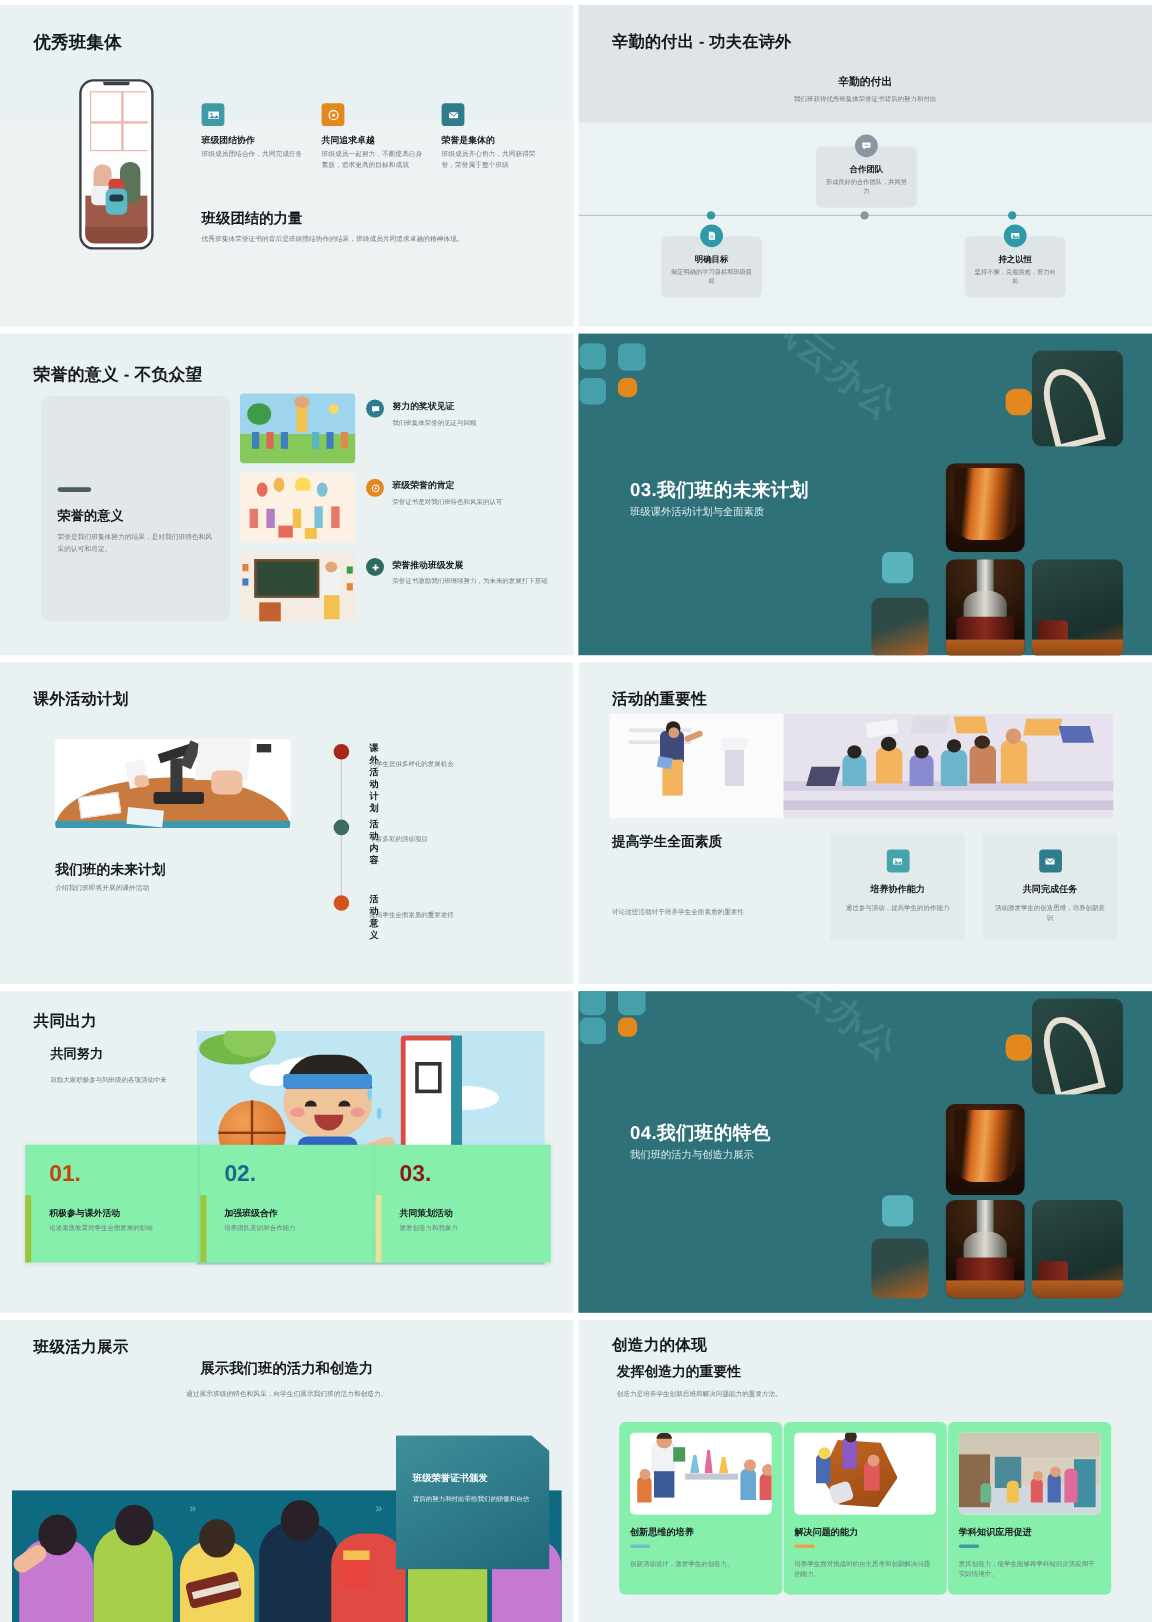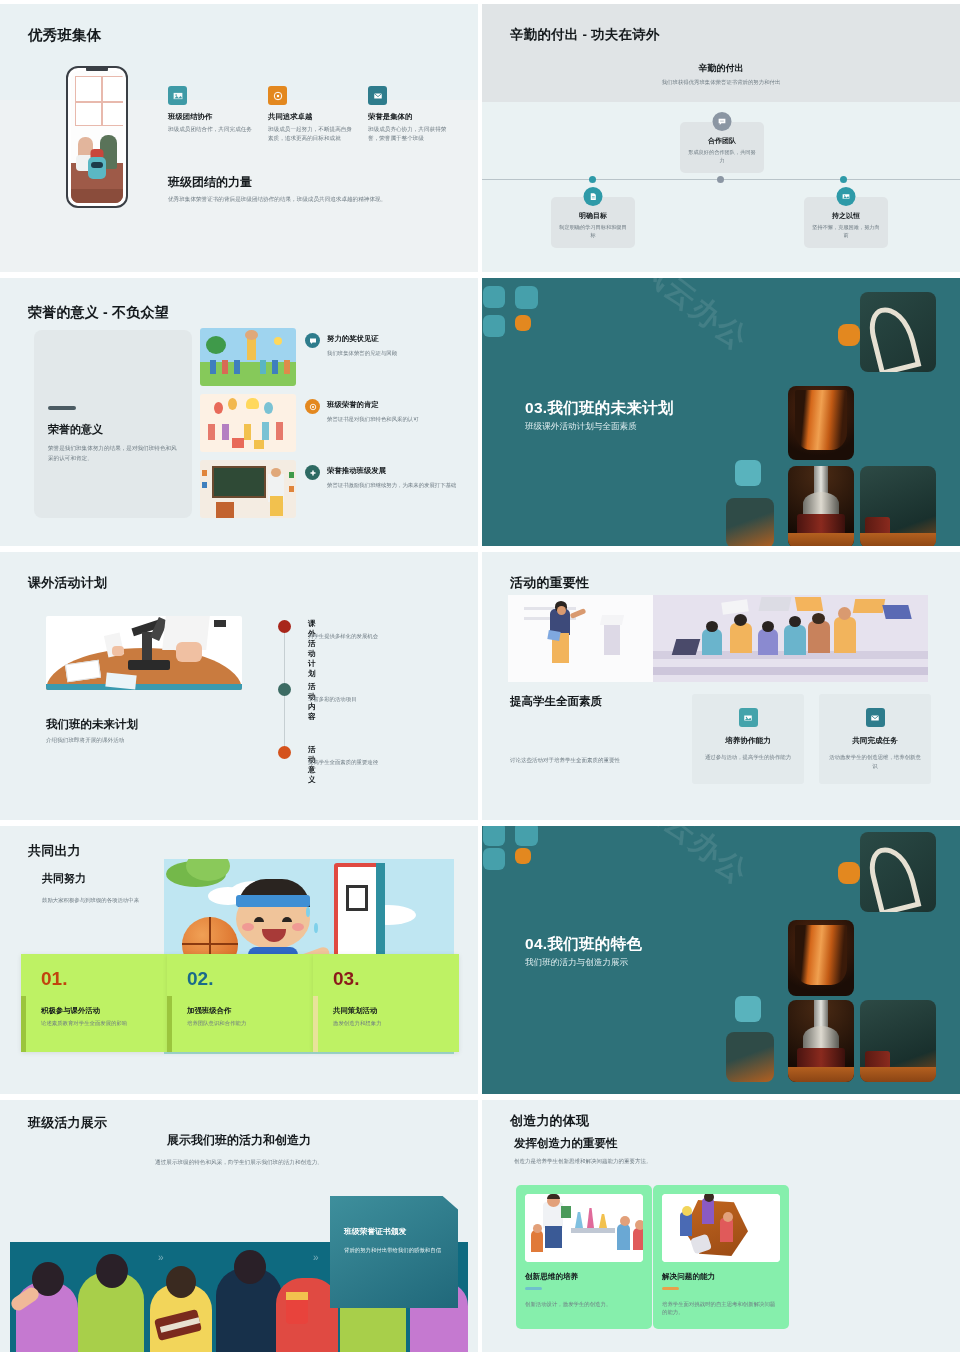--- a/index.html
+++ b/index.html
@@ -167,21 +167,21 @@
   .s6 .card .cd { font-size: 5.4px; color: #6d7a82; line-height: 1.6; padding: 0 10px; }
 
   
   .s7 { background: #eaf1f3; }
   .s7 .t { left: 28px; top: 16px; font-size: 13px; }
   .s7 .h { position: absolute; left: 42px; top: 45px; font-size: 11px; font-weight: bold; color: #14191c; }
   .s7 .d { position: absolute; left: 42px; top: 71px; width: 140px; font-size: 5.4px; color: #6d7a82; }
   .s7 .ball { position: absolute; left: 164px; top: 33px; width: 290px; height: 195px; overflow: hidden; }
   .s7 .nc {
     position: absolute; top: 128px; width: 146px; height: 98px;
-    background: #bef264; box-shadow: 0 1px 5px rgba(0,0,0,.09);
+    background: #86efac; box-shadow: 0 1px 5px rgba(0,0,0,.09);
   }
   .s7 .nc .bar { position: absolute; left: 0; top: 42px; width: 5px; height: 56px; }
   .s7 .nc .n { position: absolute; left: 20px; top: 14px; font-size: 19px; font-weight: bold; }
   .s7 .nc .ct { position: absolute; left: 20px; top: 52px; font-size: 7.4px; font-weight: bold; color: #14191c; }
   .s7 .nc .cd { position: absolute; left: 20px; top: 66px; width: 122px; font-size: 5.4px; color: #6d7a82; }
 
   
   .s9 { background: #eaf1f3; }
   .s9 .t { left: 28px; top: 14px; font-size: 13px; }
   .s9 .h { position: absolute; left: 0; right: 0; top: 32px; text-align: center; font-size: 12px; font-weight: bold; color: #14191c; }
@@ -730,16 +730,36 @@
           <div style="position:absolute;left:42px;top:-2px;width:10px;height:10px;background:#3a2a20;border-radius:50%"></div>
           <div style="position:absolute;left:58px;top:24px;width:13px;height:24px;background:#e05a5a;border-radius:4px 4px 0 0"></div>
           <div style="position:absolute;left:61px;top:18px;width:10px;height:10px;background:#e2a07a;border-radius:50%"></div>
           <div style="position:absolute;left:30px;top:42px;width:18px;height:16px;background:#e2e2e8;border-radius:4px;transform:rotate(-18deg)"></div>
         </div>
         <div class="ct">解决问题的能力</div>
         <div class="ul" style="background:#e8a04a"></div>
         <div class="cd">培养学生面对挑战时的自主思考和创新解决问题的能力。</div>
       </div>
 
+      <div class="cc" style="left:308px;">
+        <div class="pic">
+          <div style="position:absolute;inset:0;background:#d8cfc0"></div>
+          <div style="position:absolute;left:0;top:0;width:100%;height:20px;background:#cfc6b6"></div>
+          <div style="position:absolute;left:0;bottom:0;width:100%;height:24px;background:#cfd8df"></div>
+          <div style="position:absolute;left:0;top:18px;width:26px;height:44px;background:#8a6a4a"></div>
+          <div style="position:absolute;left:30px;top:20px;width:22px;height:26px;background:#4a8a9a"></div>
+          <div style="position:absolute;left:96px;top:22px;width:18px;height:40px;background:#3f8fa0"></div>
+          <div style="position:absolute;left:60px;top:38px;width:10px;height:20px;background:#e05a5a;border-radius:4px 4px 0 0"></div>
+          <div style="position:absolute;left:62px;top:32px;width:8px;height:8px;background:#e2a07a;border-radius:50%"></div>
+          <div style="position:absolute;left:74px;top:34px;width:11px;height:24px;background:#4a6ab4;border-radius:4px 4px 0 0"></div>
+          <div style="position:absolute;left:76px;top:28px;width:9px;height:9px;background:#e2a07a;border-radius:50%"></div>
+          <div style="position:absolute;left:40px;top:40px;width:10px;height:18px;background:#f2c14e;border-radius:4px 4px 0 0"></div>
+          <div style="position:absolute;left:88px;top:30px;width:11px;height:28px;background:#e06a9a;border-radius:4px 4px 0 0"></div>
+          <div style="position:absolute;left:18px;top:42px;width:9px;height:16px;background:#6ab48a;border-radius:4px 4px 0 0"></div>
+        </div>
+        <div class="ct">学科知识应用促进</div>
+        <div class="ul" style="background:#3e9aa6"></div>
+        <div class="cd">发挥创造力，使学生能够将学科知识灵活应用于实际情境中。</div>
+      </div>
     </div>
   </div>
 
 </div>
 
 </body></html>

